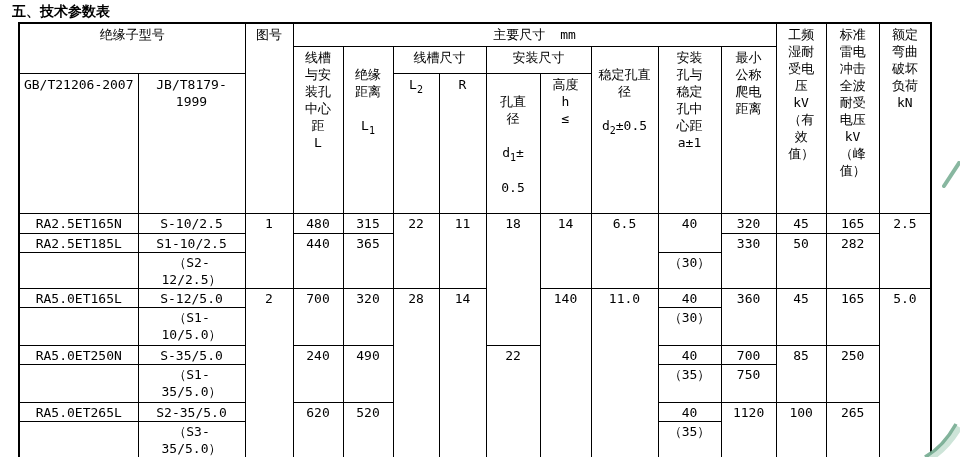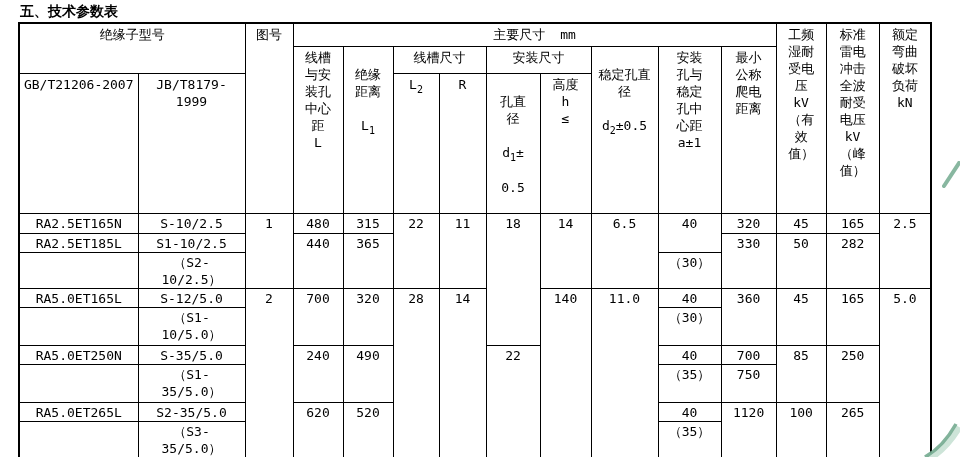--- a/index.html
+++ b/index.html
@@ -6,21 +6,21 @@
   html,body { width: 960px; height: 457px; }
   body {
     position: relative;
     background: #ffffff;
     font-family: "DejaVu Sans Mono", "DejaVu Sans", monospace;
     color: #000;
     overflow: hidden;
   }
   .title {
     position: absolute;
-    left: 20px; top: 3px;
+    left: 12px; top: 3px;
     font-size: 14px;
     font-weight: bold;
     white-space: nowrap;
   }
   table.params {
     position: absolute;
     left: 18px; top: 22px;
     width: 912px;
     border-collapse: collapse;
     table-layout: fixed;
@@ -164,21 +164,21 @@
       <td>S1-10/2.5</td>
       <td rowspan="2">440</td>
       <td rowspan="2">365</td>
       <td rowspan="2">330</td>
       <td rowspan="2">50</td>
       <td rowspan="2">282</td>
     </tr>
     <tr style="height:36px">
       <td></td>
       <td>（S2-
-10/2.5）</td>
+12/2.5）</td>
       <td>（30）</td>
     </tr>
     <tr style="height:17px">
       <td>RA5.0ET165L</td>
       <td>S-12/5.0</td>
       <td rowspan="6">2</td>
       <td rowspan="2">700</td>
       <td rowspan="2">320</td>
       <td rowspan="6">28</td>
       <td rowspan="6">14</td>

